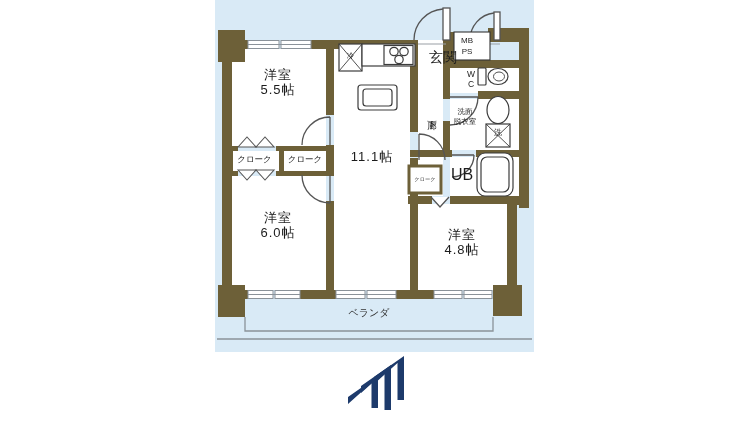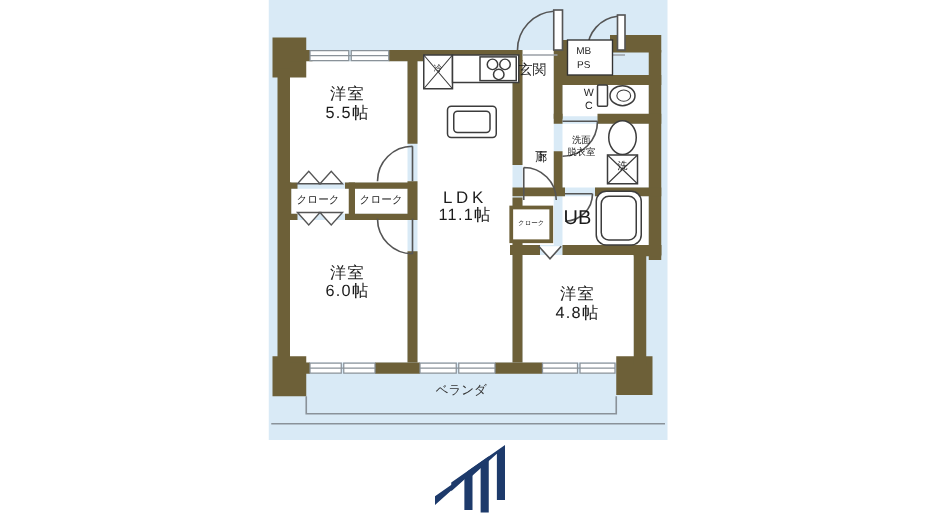--- a/index.html
+++ b/index.html
@@ -191,34 +191,33 @@
   <div>洋室</div>
   <div>5.5帖</div>
 </div>
 
 <div class="lbl room" style="left:238px;top:211px;width:80px;">
   <div>洋室</div>
   <div>6.0帖</div>
 </div>
 
 <div class="lbl room" style="left:330px;top:150px;width:84px;">
-  <div class="ldk-name">LDK</div>
   <div>11.1帖</div>
 </div>
 
 <div class="lbl room" style="left:422px;top:228px;width:80px;">
   <div>洋室</div>
   <div>4.8帖</div>
 </div>
 
 <div class="lbl closet" style="left:231px;top:155px;width:47px;">クローク</div>
 <div class="lbl closet" style="left:283px;top:155px;width:44px;">クローク</div>
 <div class="lbl closet-s" style="left:409px;top:176px;width:32px;">クローク</div>
 
-<div class="lbl" style="left:410px;top:50px;width:32px;font-size:11px;">玄関</div>
+<div class="lbl" style="left:427px;top:50px;width:32px;font-size:14px;">玄関</div>
 
 <div class="lbl vert" style="left:423px;top:96px;width:14px;height:34px;font-size:9.5px;">廊下</div>
 
 <div class="lbl tiny" style="left:454px;top:35px;width:26px;line-height:11px;">
   <div>MB</div>
   <div>PS</div>
 </div>
 
 <div class="lbl vert" style="left:463px;top:66px;width:12px;height:26px;font-size:8.5px;letter-spacing:0;">WC</div>
 

